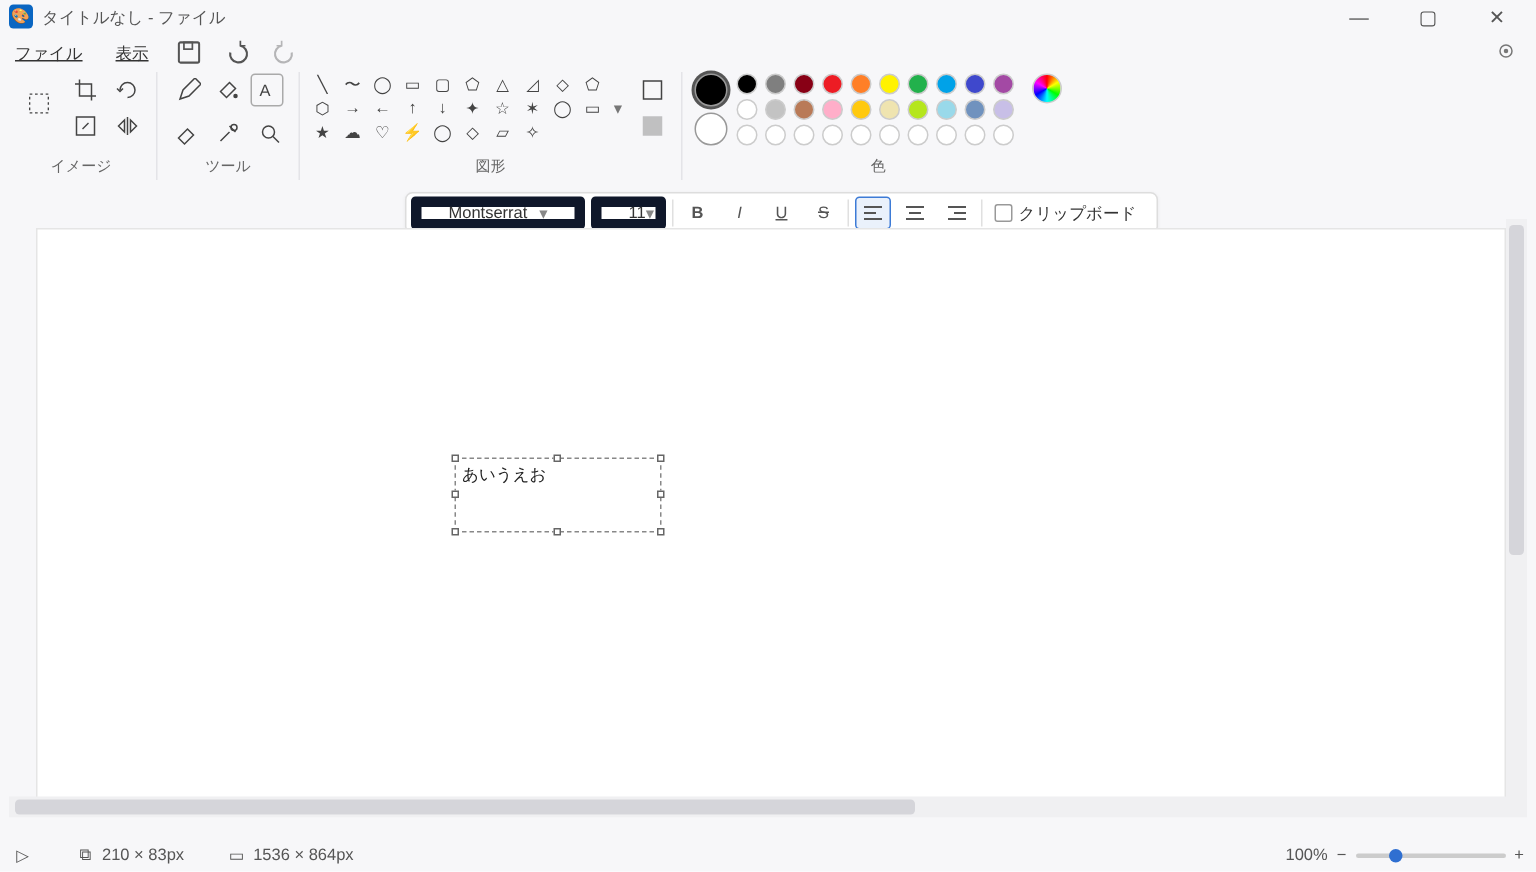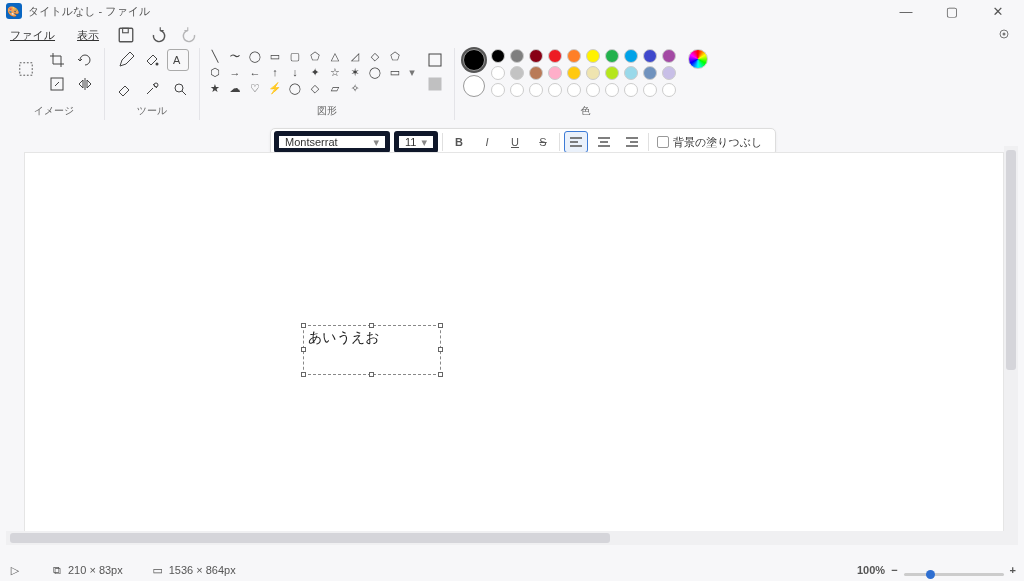--- a/index.html
+++ b/index.html
@@ -90,24 +90,24 @@
     border: 1px solid #ddd;
     border-radius: 5px;
     display: flex;
     align-items: center;
     padding: 0 3px;
     gap: 4px;
     box-shadow: 0 1px 3px rgba(0,0,0,0.06);
   }
   .text-toolbar .combo {
     height: 22px;
-    border: 5px solid #0f172a;
+    border: 7px solid #0f172a;
     border-radius: 3px;
     display:flex; align-items:center; justify-content:space-between;
-    padding: 0 6px;
+    padding: 0 18px;
     font-size:11px;
     color:#333;
     background:#fff;
   }
   .text-toolbar .divider { width:1px; height:18px; background:#e0e0e0; }
   .text-toolbar .tbtn { width:24px; height:22px; display:flex; align-items:center; justify-content:center; border-radius:3px; color:#555; }
   .text-toolbar .tbtn.active { border:1px solid #3d7bd6; background:#eaf1fb; }
   .text-toolbar .chk { width:12px;height:12px;border:1px solid #999;border-radius:2px;margin-right:4px; }
   .text-toolbar .fill-label { font-size:11px; color:#333; padding-right:6px; }
   
@@ -123,27 +123,27 @@
     position:absolute;
     top: 6px;
     left: 18px;
     width: 980px;
     height: 390px;
     background:#fff;
     border:1px solid #e5e5e5;
   }
   .text-box {
     position: absolute;
-    top: 172px;
+    top: 152px;
     left: 278px;
     width: 138px;
     height: 50px;
     border: 1px dashed #888;
     background:#fff;
-    font-size: 14px;
+    font-size: 11px;
     padding: 3px 4px;
     color:#222;
   }
   .handle { position:absolute; width:5px; height:5px; background:#fff; border:1px solid #666; }
   .handle.tl{top:-3px;left:-3px;} .handle.tr{top:-3px;right:-3px;}
   .handle.bl{bottom:-3px;left:-3px;} .handle.br{bottom:-3px;right:-3px;}
   .handle.tm{top:-3px;left:calc(50% - 3px);}
   .handle.bm{bottom:-3px;left:calc(50% - 3px);}
   .handle.ml{top:calc(50% - 3px);left:-3px;}
   .handle.mr{top:calc(50% - 3px);right:-3px;}
@@ -157,21 +157,21 @@
     left:0; right:0;
     height: 22px;
     display:flex;
     align-items:center;
     padding:0 8px;
     font-size:11px;
     color:#555;
     background:#f7f7f9;
     gap: 28px;
   }
-  .statusbar .zoom { margin-left:auto; display:flex; align-items:flex-end; gap:6px;font-weight:bold; }
+  .statusbar .zoom { margin-left:auto; display:flex; align-items:center; gap:6px; }
   .statusbar .slider { width:100px; height:3px; background:#ccc; position:relative; border-radius:2px;}
   .statusbar .slider::after { content:""; position:absolute; left:22px; top:-3px; width:9px; height:9px; border-radius:50%; background:#2f6fd1; }
   .ico { width:14px; height:14px; display:inline-flex; align-items:center; justify-content:center; }
   .small-col { display:flex; flex-direction:column; gap:2px; }
 </style>
 </head>
 <body>
 
 <div class="titlebar">
   <div class="app-icon">🎨</div>
@@ -424,21 +424,21 @@
       </svg>
     </div>
   <div class="tbtn">
       <svg width="14" height="14" viewBox="0 0 14 14">
         <path d="M1 3 L13 3 M5 7 L13 7 M1 11 L13 11" stroke="currentColor" stroke-width="1.4"></path>
       </svg>
     </div>
   <div class="divider"></div>
   <div style="display:flex;align-items:center;padding:0 4px;">
     <div class="chk"></div>
-    <span class="fill-label">背景の塗りつぶし</span>
+    <span class="fill-label">クリップボード</span>
   </div>
 </div>
 
 <div class="canvas-wrap">
   <div class="canvas">
     <div class="text-box">
       <span>あいうえお</span>
       <div class="handle tl"></div>
       <div class="handle tm"></div>
       <div class="handle tr"></div>

